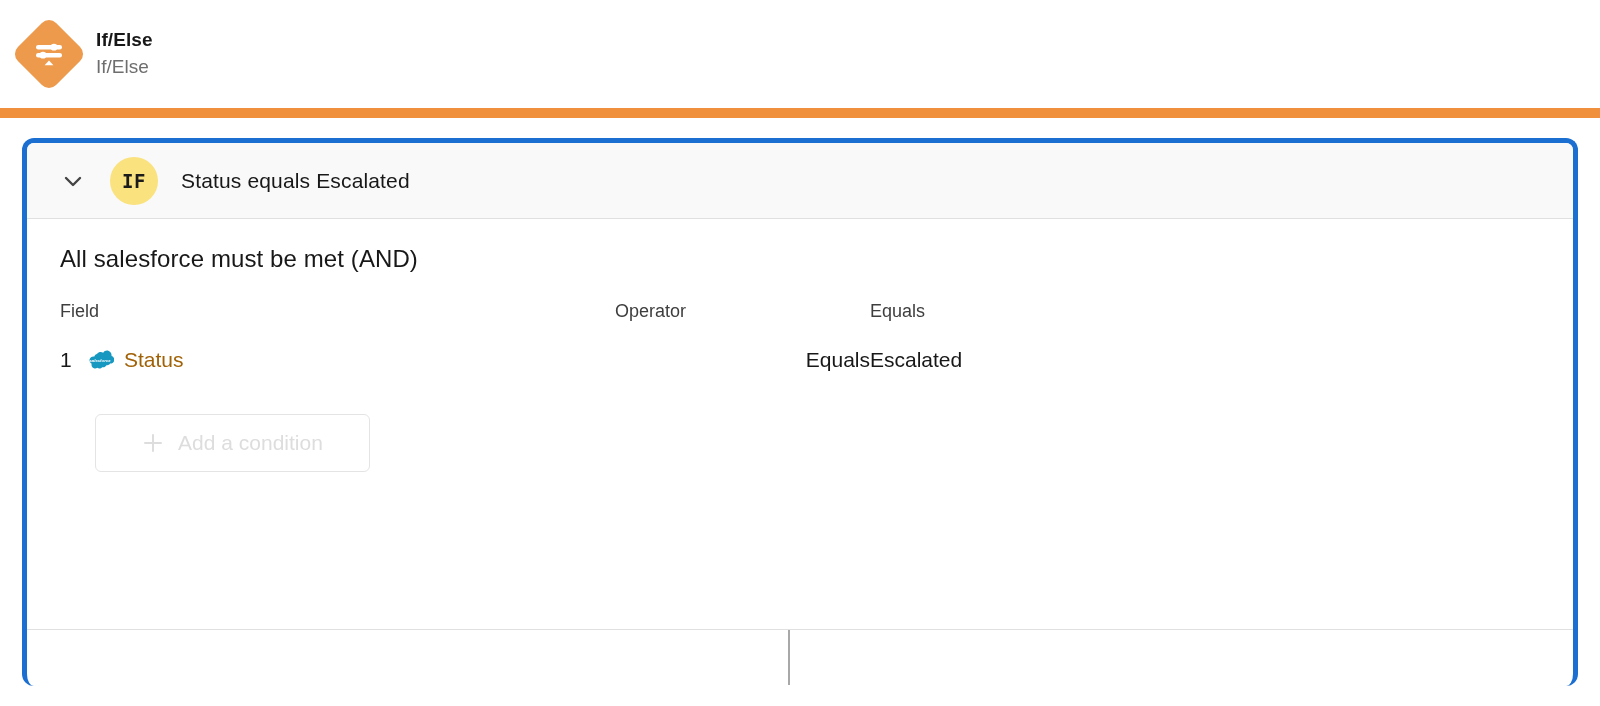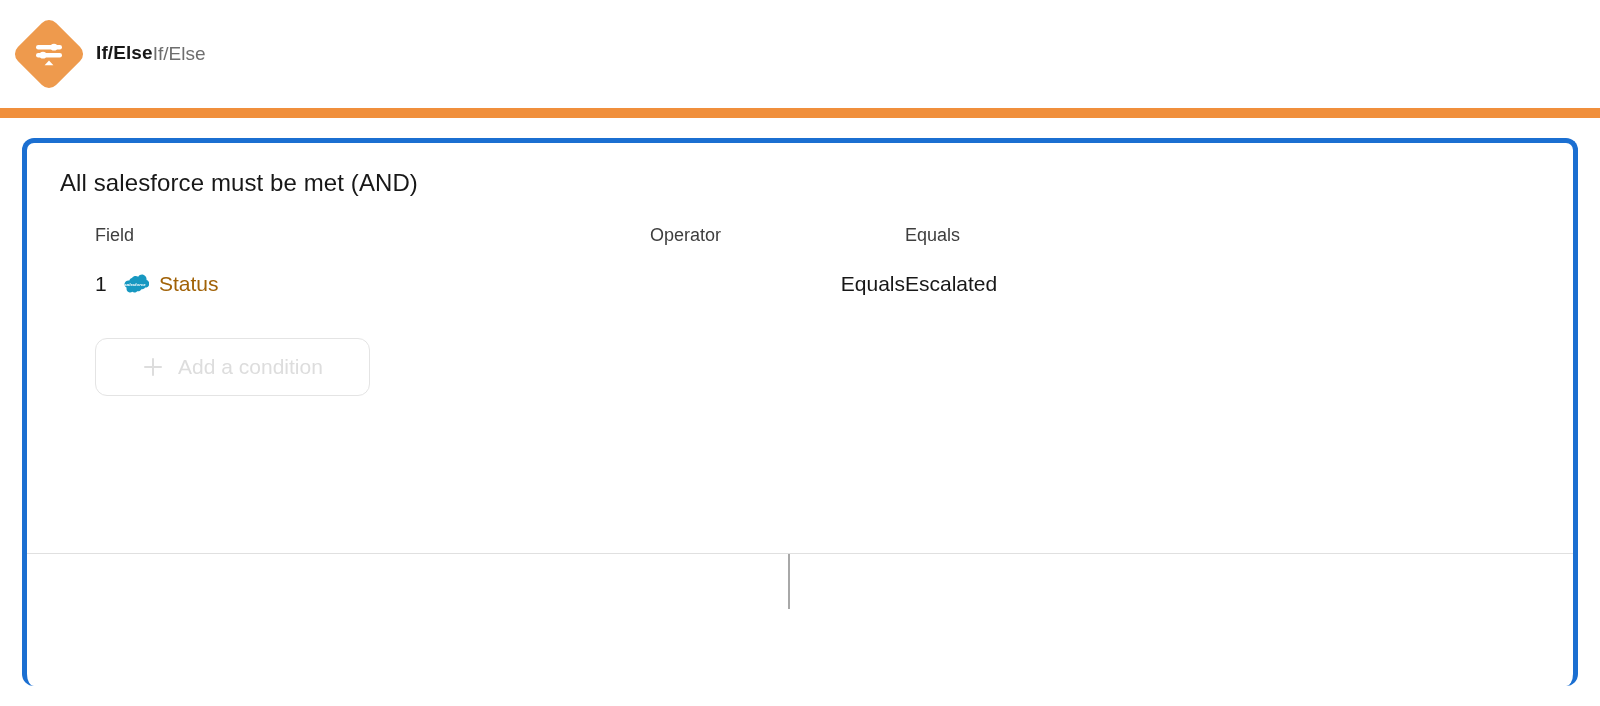--- a/index.html
+++ b/index.html
@@ -39,21 +39,21 @@
   }
   .node-icon .glyph {
     transform: rotate(-45deg);
     width: 34px;
     height: 34px;
     display: block;
   }
   .header-text {
     margin-left: 20px;
     display: flex;
-    flex-direction: row;
+    flex-direction: column;
     justify-content: center;
   }
   .header-title {
     font-size: 19px;
     font-weight: bold;
     color: #181818;
     line-height: 26px;
     letter-spacing: .1px;
   }
   .header-subtitle {
@@ -147,21 +147,20 @@
     color: #181818;
     margin: 0 0 28px 0;
     letter-spacing: .1px;
   }
 
   
   .cond-table {
     width: 100%;
     border-collapse: collapse;
     table-layout: fixed;
-    margin-left: 35px;
     width: calc(100% - 35px);
   }
   .cond-table th {
     text-align: left;
     font-size: 18px;
     font-weight: normal;
     color: #3e3e3e;
     padding: 0 0 26px 0;
   }
   .cond-table td {
@@ -198,21 +197,21 @@
   }
   .op-cell { font-size: 23px; text-align: right; }
   .val-cell { font-size: 22px; }
 
   
   .add-condition {
     margin: 42px 0 0 35px;
     width: 273px;
     height: 56px;
     border: 1px solid #E4E4E4;
-    border-radius: 12px;
+    border-radius: 6px;
     background: #ffffff;
     display: flex;
     align-items: center;
     justify-content: center;
     color: #DDDDDD;
     font-size: 21px;
     font-family: "Liberation Sans", sans-serif;
     cursor: default;
   }
   .add-condition .plus {
@@ -257,20 +256,27 @@
     <div class="header-title">If/Else</div>
     <div class="header-subtitle">If/Else</div>
   </div>
 </div>
 
 <div class="accent-rule"></div>
 
 <div class="card-wrap">
   <div class="if-card">
 
+    <div class="card-header">
+      <svg class="chevron" viewBox="0 0 26 26">
+        <polyline points="6,10 13,17 20,10" fill="none" stroke="#444444" stroke-width="2.4" stroke-linecap="round" stroke-linejoin="round"></polyline>
+      </svg>
+      <div class="if-badge">IF</div>
+      <div class="card-header-title">Status equals Escalated</div>
+    </div>
 
     <div class="card-body">
 
 
       <div class="criteria-value">All salesforce must be met (AND)</div>
 
       <table class="cond-table">
         <colgroup>
           <col class="col-field">
             <col class="col-operator">

